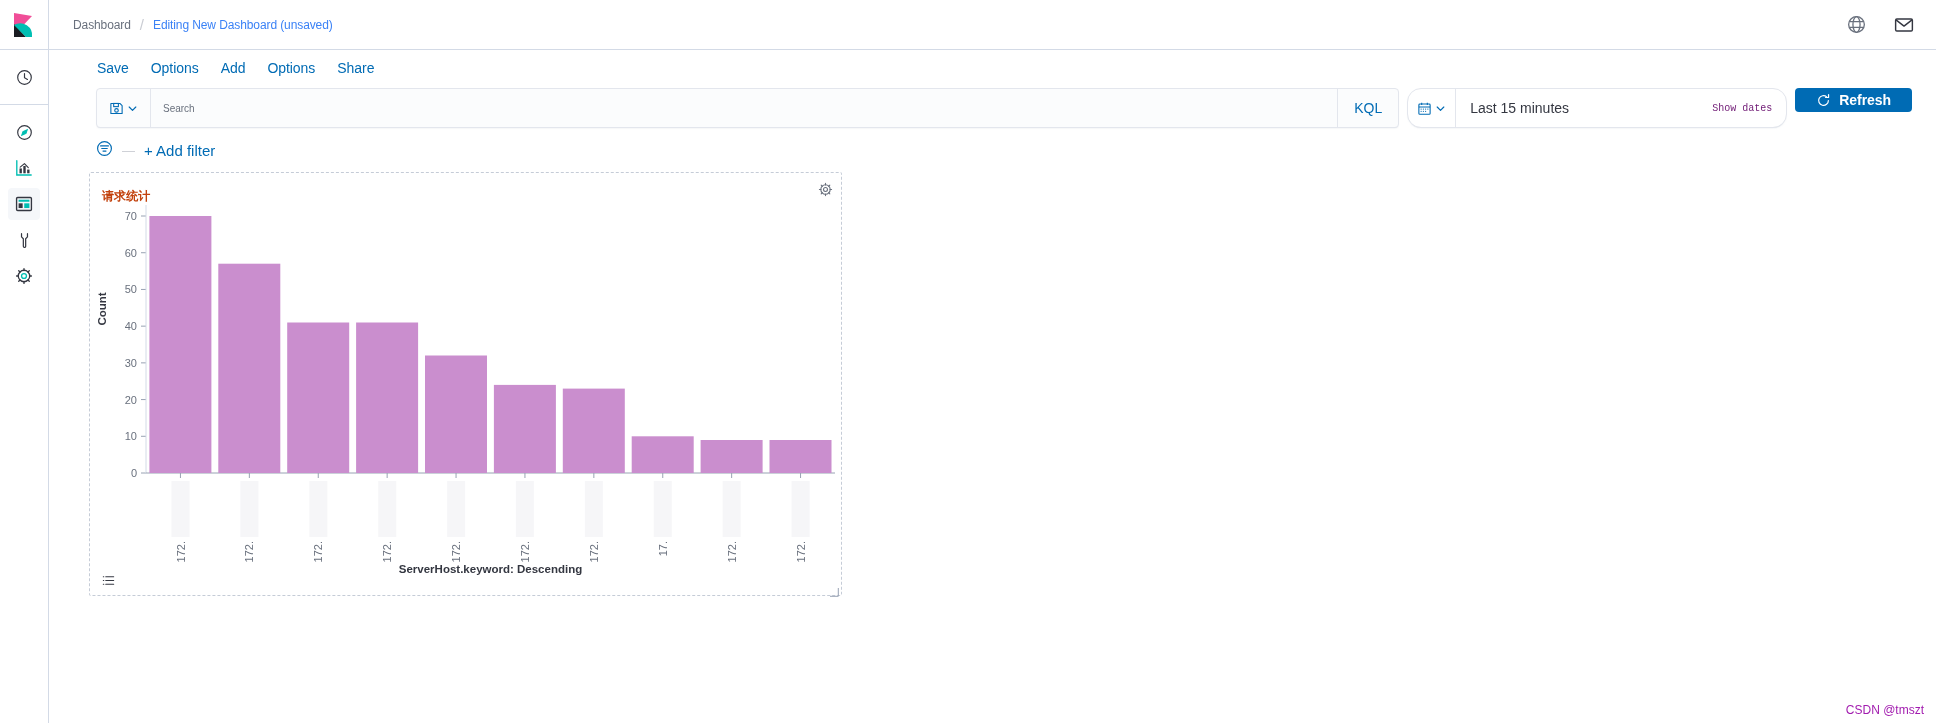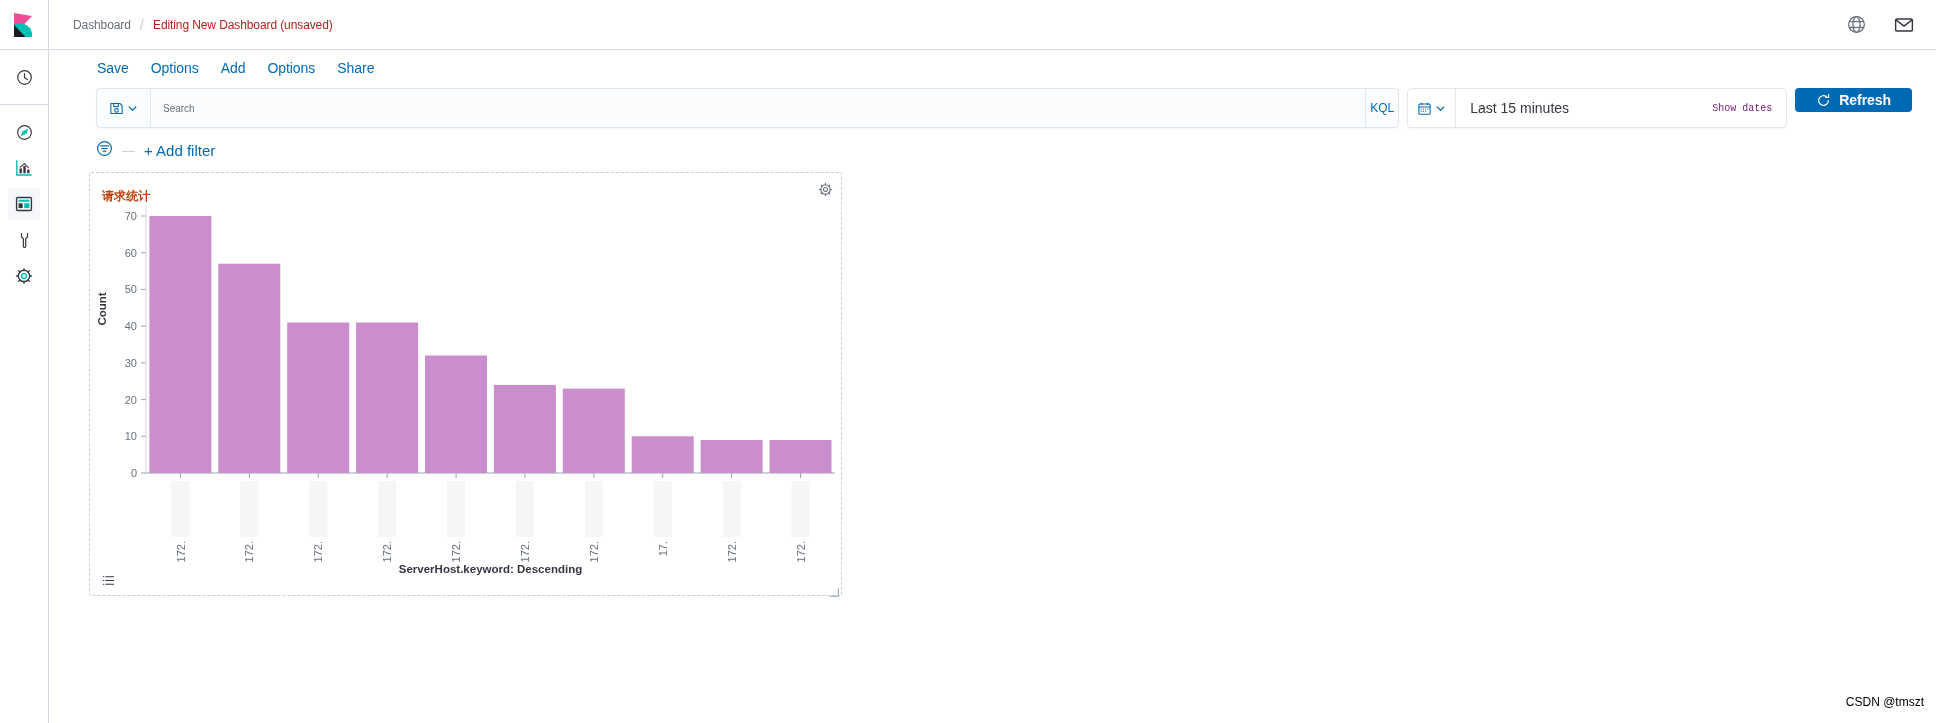--- a/index.html
+++ b/index.html
@@ -71,21 +71,21 @@
     padding: 0 22px 0 24px;
     background: #ffffff;
   }
   .crumbs { display: flex; align-items: center; flex: 1; }
   .crumb {
     font-size: 12px;
     color: #69707d;
     cursor: pointer;
     letter-spacing: -0.1px;
   }
-  .crumb.last { color: #b91c1c; cursor: default; }
+  .crumb.last { color: #3b82f6; cursor: default; }
   .crumb-sep {
     color: #c9ccd3;
     margin: 0 9px;
     font-size: 15px;
   }
   .header-actions { display: flex; align-items: center; gap: 28px; }
   .hdr-icon { cursor: pointer; display: flex; align-items: center; }
 
   
   .topnav {
@@ -138,32 +138,32 @@
     font-size: 10px;
     font-family: "Liberation Sans", sans-serif;
     color: #343741;
     padding: 0 12px;
     outline: none;
     min-width: 0;
   }
   .qb-search::placeholder { color: #69707d; }
   .qb-kql {
     display: flex; align-items: center;
-    padding: 0 4px;
-    font-size: 12px;
+    padding: 0 16px;
+    font-size: 14px;
     color: #006bb4;
     cursor: pointer;
     border-left: 1px solid #e3e6ed;
   }
   .qb-time {
     display: flex;
     align-items: stretch;
     background: #ffffff;
     border: 1px solid #e3e6ed;
-    border-radius: 4px;
+    border-radius: 14px;
     height: 40px;
     box-shadow: 0 1px 1px -1px rgba(152,162,179,.2), 0 1px 2px -1px rgba(152,162,179,.2);
     width: 380px;
   }
   .qb-cal {
     width: 48px;
     display: flex; align-items: center; justify-content: center;
     gap: 3px;
     border-right: 1px solid #e3e6ed;
     cursor: pointer;
@@ -505,14 +505,14 @@
 
         <div class="panel-resize">
           <svg width="10" height="10" viewBox="0 0 10 10">
             <path d="M9.3 1 L9.3 9.3 L1 9.3" fill="none" stroke="#98a2b3" stroke-width="1"></path>
           </svg>
         </div>
       </div>
     </div>
   </div>
 
-  <div style="position:absolute; right:12px; bottom:14px; font-size:12px; color:#000000; font-family:'Liberation Sans',sans-serif;">CSDN @tmszt</div>
+  <div style="position:absolute; right:12px; bottom:6px; font-size:12px; color:#a21caf; font-family:'Liberation Sans',sans-serif;">CSDN @tmszt</div>
 </div>
 
 </body></html>

